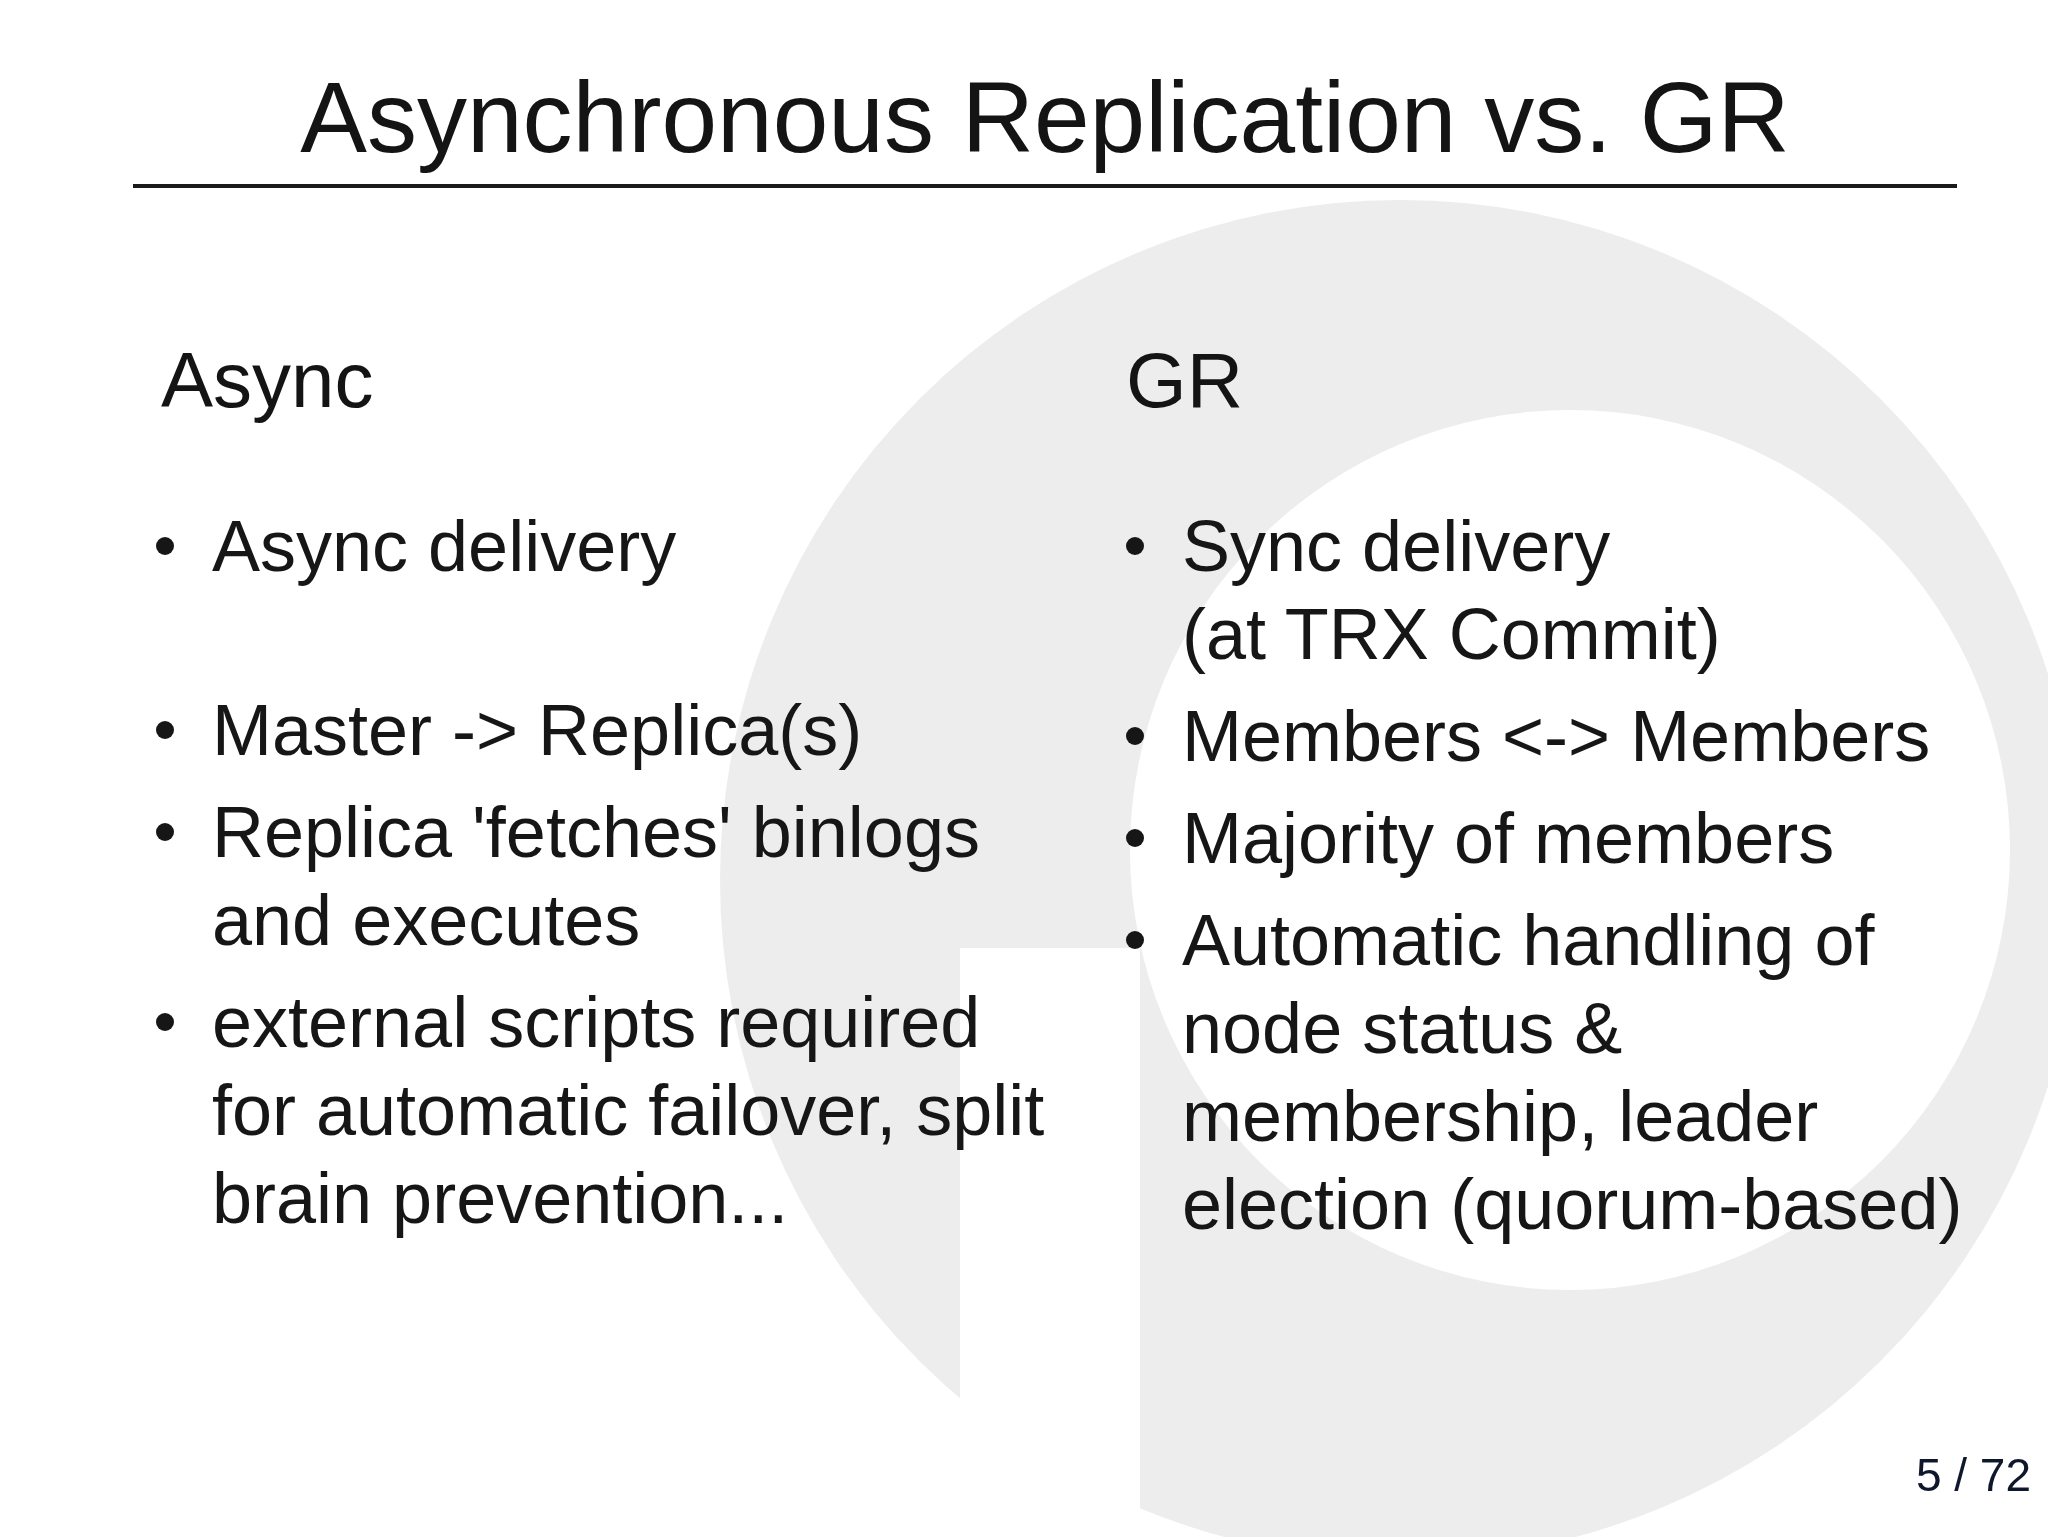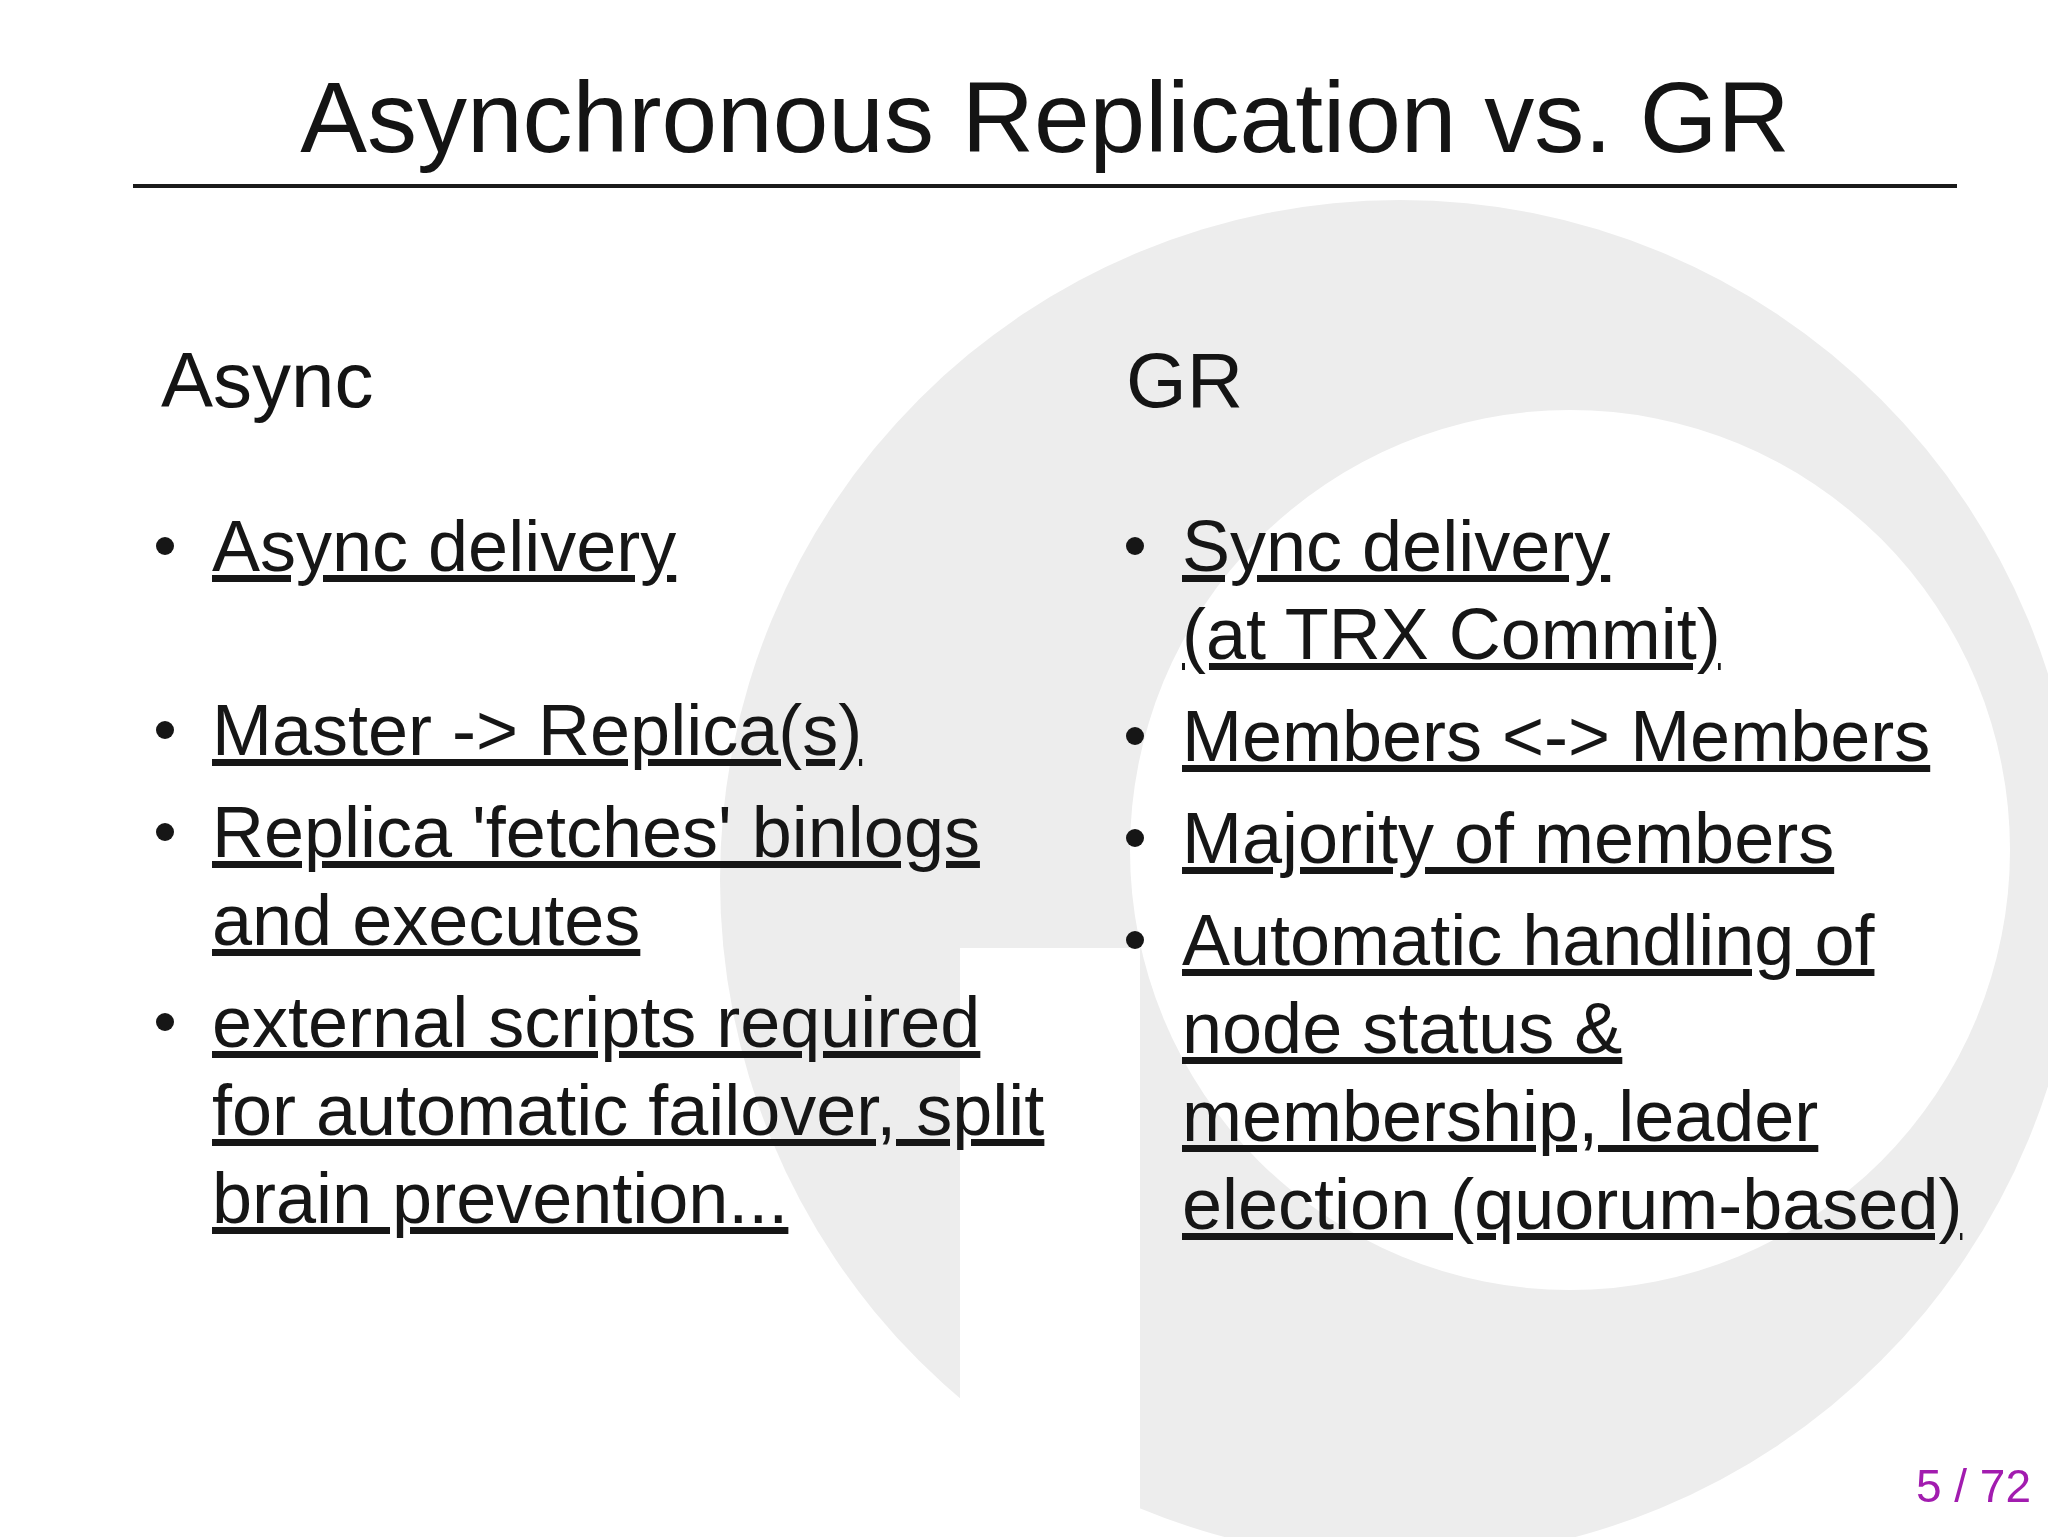--- a/index.html
+++ b/index.html
@@ -25,29 +25,29 @@
   }
   .col-heading.async{left:140px;width:660px;}
   .col-heading.gr{left:1105px;width:750px;}
   ul.bullets{
     list-style:none;margin:0;padding:0;position:absolute;top:502px;
     font-size:72px;line-height:88px;color:#161616;
   }
   ul.bullets.left{left:135px;}
   ul.bullets.right{left:1105px;}
   ul.bullets li{
-    position:relative;padding-left:56px;margin-bottom:14px;white-space:nowrap;text-decoration:underline;
+    position:relative;padding-left:56px;margin-bottom:14px;white-space:nowrap;
   }
   ul.bullets li::before{
     content:"";position:absolute;left:0;top:35px;width:18px;height:18px;
     border-radius:50%;background:#161616;
   }
   ul.bullets li.gap-after{margin-bottom:96px;}
   .page-num{
-    position:absolute;right:38px;bottom:24px;font-size:46px;color:#a21caf;
+    position:absolute;right:38px;bottom:35px;font-size:46px;color:#0f172a;
   }
 </style>
 </head>
 <body>
 
 <svg class="watermark" viewBox="0 0 2048 1537" xmlns="http://www.w3.org/2000/svg" aria-hidden="true">
 
   <circle cx="1400" cy="880" r="680" fill="#ededed"></circle>
 
   <rect x="960" y="948" width="180" height="600" fill="#ffffff"></rect>

